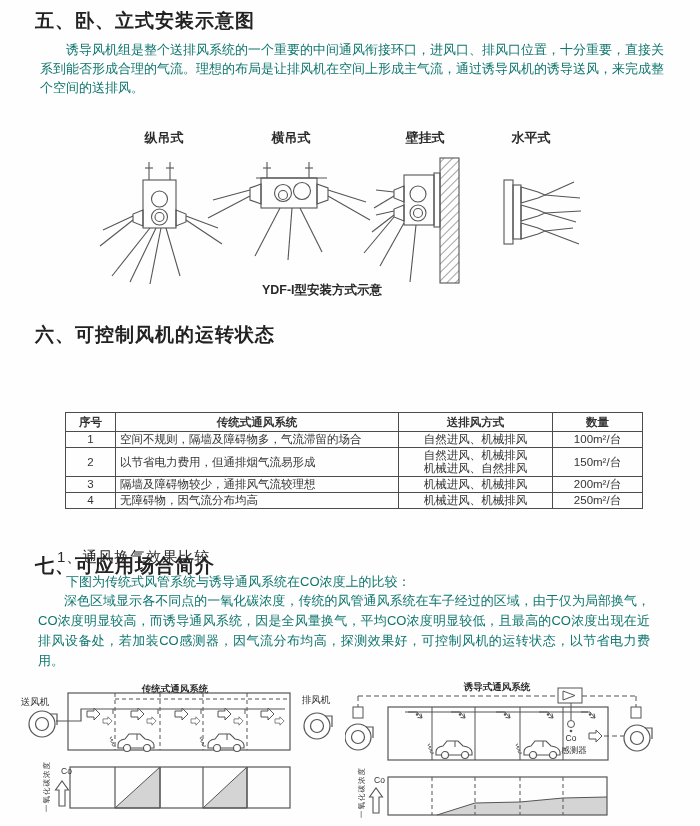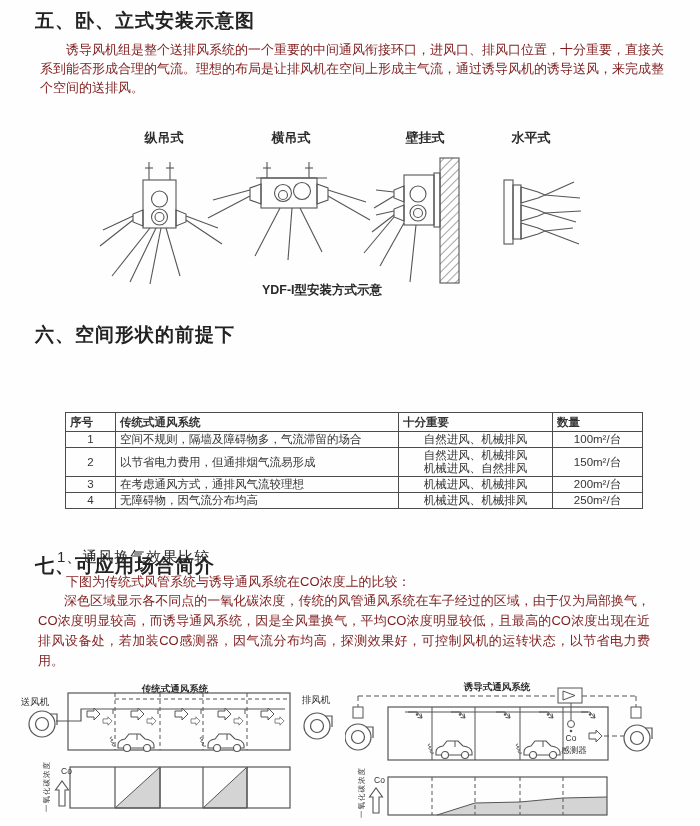--- a/index.html
+++ b/index.html
@@ -1,24 +1,24 @@
 <!DOCTYPE html>
 <html><head>
 <meta charset="utf-8">
 <style>
   html,body{margin:0;padding:0;background:#fff;}
   .page{position:relative;width:700px;height:826px;background:#fefefe;overflow:hidden;
         font-family:"Liberation Sans","DejaVu Sans",sans-serif;color:#2f2f2f;padding-left:48px;}
   .abs{position:absolute;}
   .h-sec{font-size:19px;font-weight:bold;letter-spacing:1px;color:#222;}
   .h-sub{font-size:15px;font-weight:normal;letter-spacing:1px;color:#2a2a2a;}
-  .para{font-size:13px;line-height:19px;text-align:justify;text-indent:2em;color:#7f1d1d;margin:0;}
+  .para{font-size:13px;line-height:19px;text-align:justify;text-indent:2em;color:#0f766e;margin:0;}
   .ftable{border-collapse:collapse;font-size:11.5px;color:#333;table-layout:fixed;}
   .ftable th,.ftable td{border:1px solid #4c4c4c;padding:1px 4px;line-height:13px;}
-  .ftable th{font-weight:bold;text-align:left;height:16px;}
+  .ftable th{font-weight:bold;text-align:center;height:16px;}
   .ftable td.c{text-align:center;}
   .ftable td.l{text-align:left;margin-left:10px;}
   svg text{font-family:"Liberation Sans","DejaVu Sans",sans-serif;}
   .dlabel{font-size:13px;font-weight:bold;fill:#2a2a2a;}
   .dcap{font-size:12.5px;font-weight:bold;fill:#2a2a2a;}
   .dtitle{font-size:9.5px;font-weight:bold;fill:#2f2f2f;}
   .dsmall{font-size:9.5px;fill:#2f2f2f;}
   .dtiny{font-size:8.5px;fill:#2f2f2f;}
   .dvert{font-size:7.5px;fill:#2f2f2f;letter-spacing:1px;}
 </style>
@@ -134,34 +134,34 @@
         <line x1="545" y1="77" x2="580" y2="80"></line>
       <line x1="545" y1="95" x2="581" y2="93"></line>
         <line x1="545" y1="95" x2="576" y2="104"></line>
       <line x1="545" y1="113" x2="573" y2="110"></line>
         <line x1="545" y1="113" x2="579" y2="126"></line>
     </g>
 
     <text class="dcap" x="322" y="176" text-anchor="middle">YDF-I型安装方式示意</text>
   </svg>
 
-  <div class="abs h-sec" style="left:35px;top:322px;">六、空间形状的前提下</div>
+  <div class="abs h-sec" style="left:35px;top:322px;">六、可控制风机的运转状态</div>
 
   <table class="ftable abs" style="left:65px;top:412px;width:577px;">
     <colgroup>
         <col style="width:50px">
         <col style="width:283px">
         <col style="width:154px">
         <col style="width:90px">
       </colgroup>
     <thead>
       <tr>
         <th>序号</th>
         <th>传统式通风系统</th>
-        <th>十分重要</th>
+        <th>送排风方式</th>
         <th>数量</th>
       </tr>
     </thead>
     <tbody>
       <tr>
         <td class="c">1</td>
         <td class="l">空间不规则，隔墙及障碍物多，气流滞留的场合</td>
         <td class="c">
             <div>自然进风、机械排风</div>
             <div></div>
@@ -172,21 +172,21 @@
         <td class="c">2</td>
         <td class="l">以节省电力费用，但通排烟气流易形成</td>
         <td class="c">
             <div>自然进风、机械排风</div>
             <div>机械进风、自然排风</div>
           </td>
         <td class="c">150m²/台</td>
       </tr>
       <tr>
         <td class="c">3</td>
-        <td class="l">在考虑通风方式，通排风气流较理想</td>
+        <td class="l">隔墙及障碍物较少，通排风气流较理想</td>
         <td class="c">
             <div>机械进风、机械排风</div>
             <div></div>
           </td>
         <td class="c">200m²/台</td>
       </tr>
       <tr>
         <td class="c">4</td>
         <td class="l">无障碍物，因气流分布均高</td>
         <td class="c">

